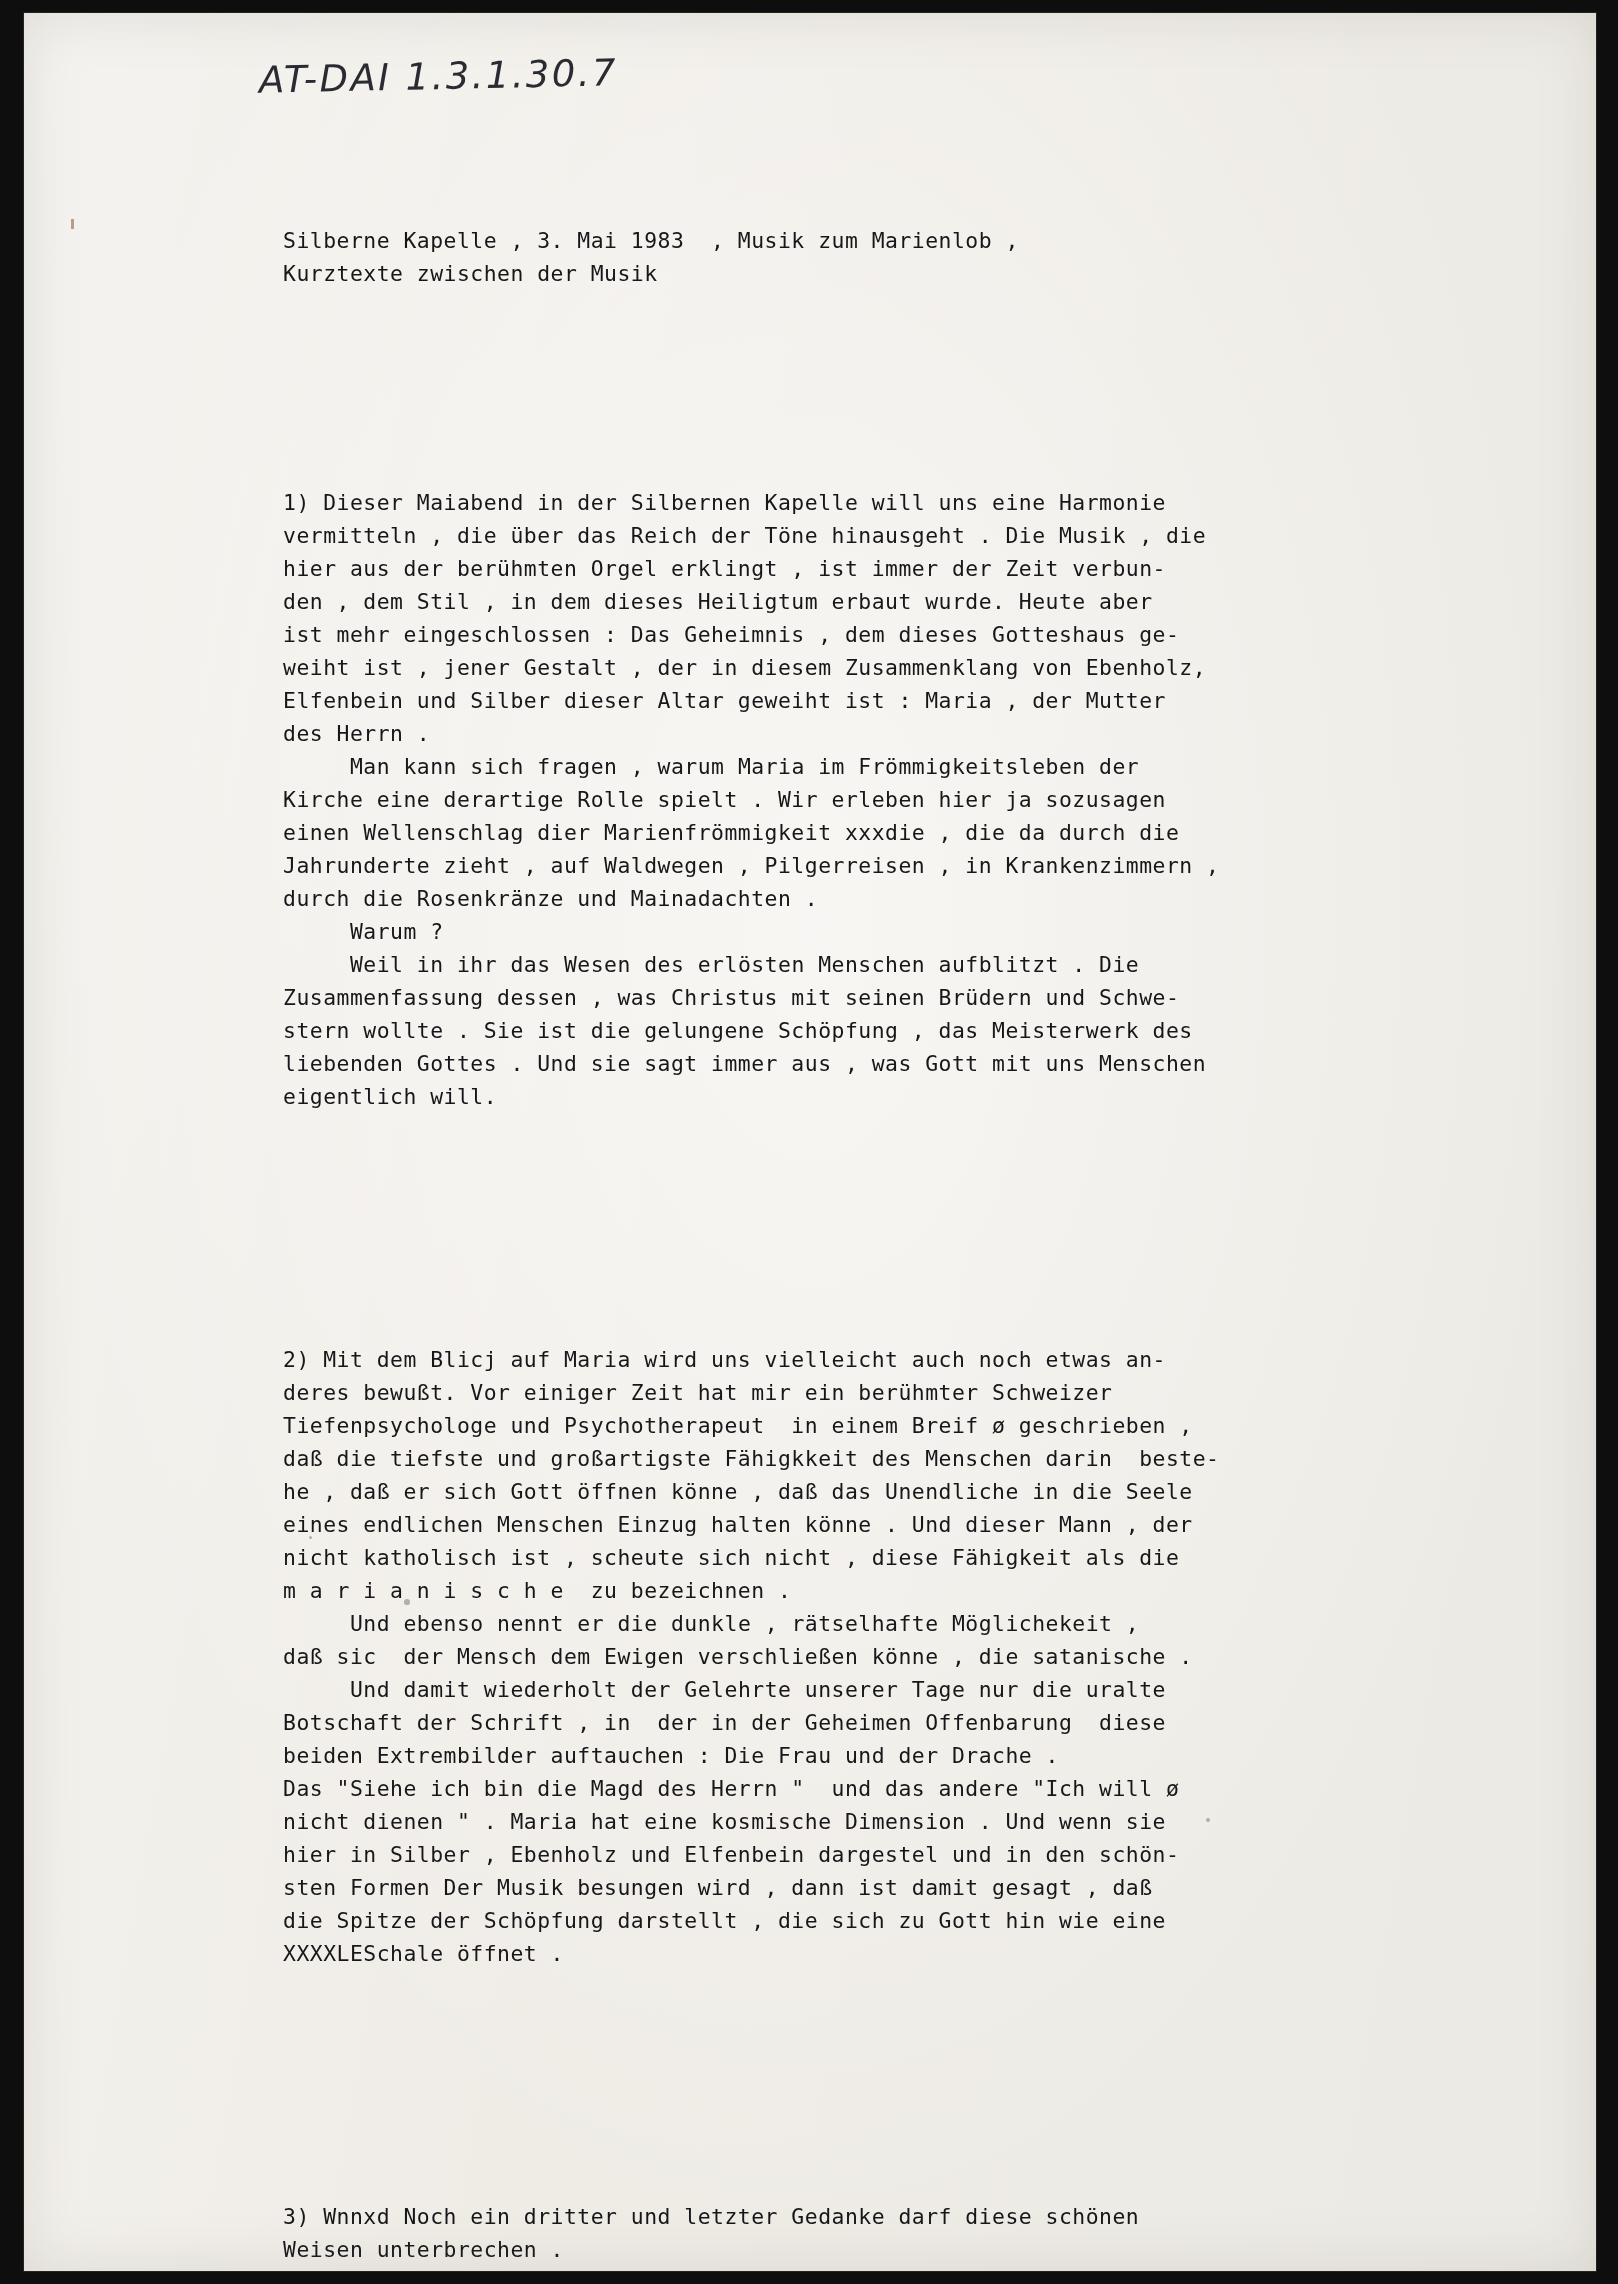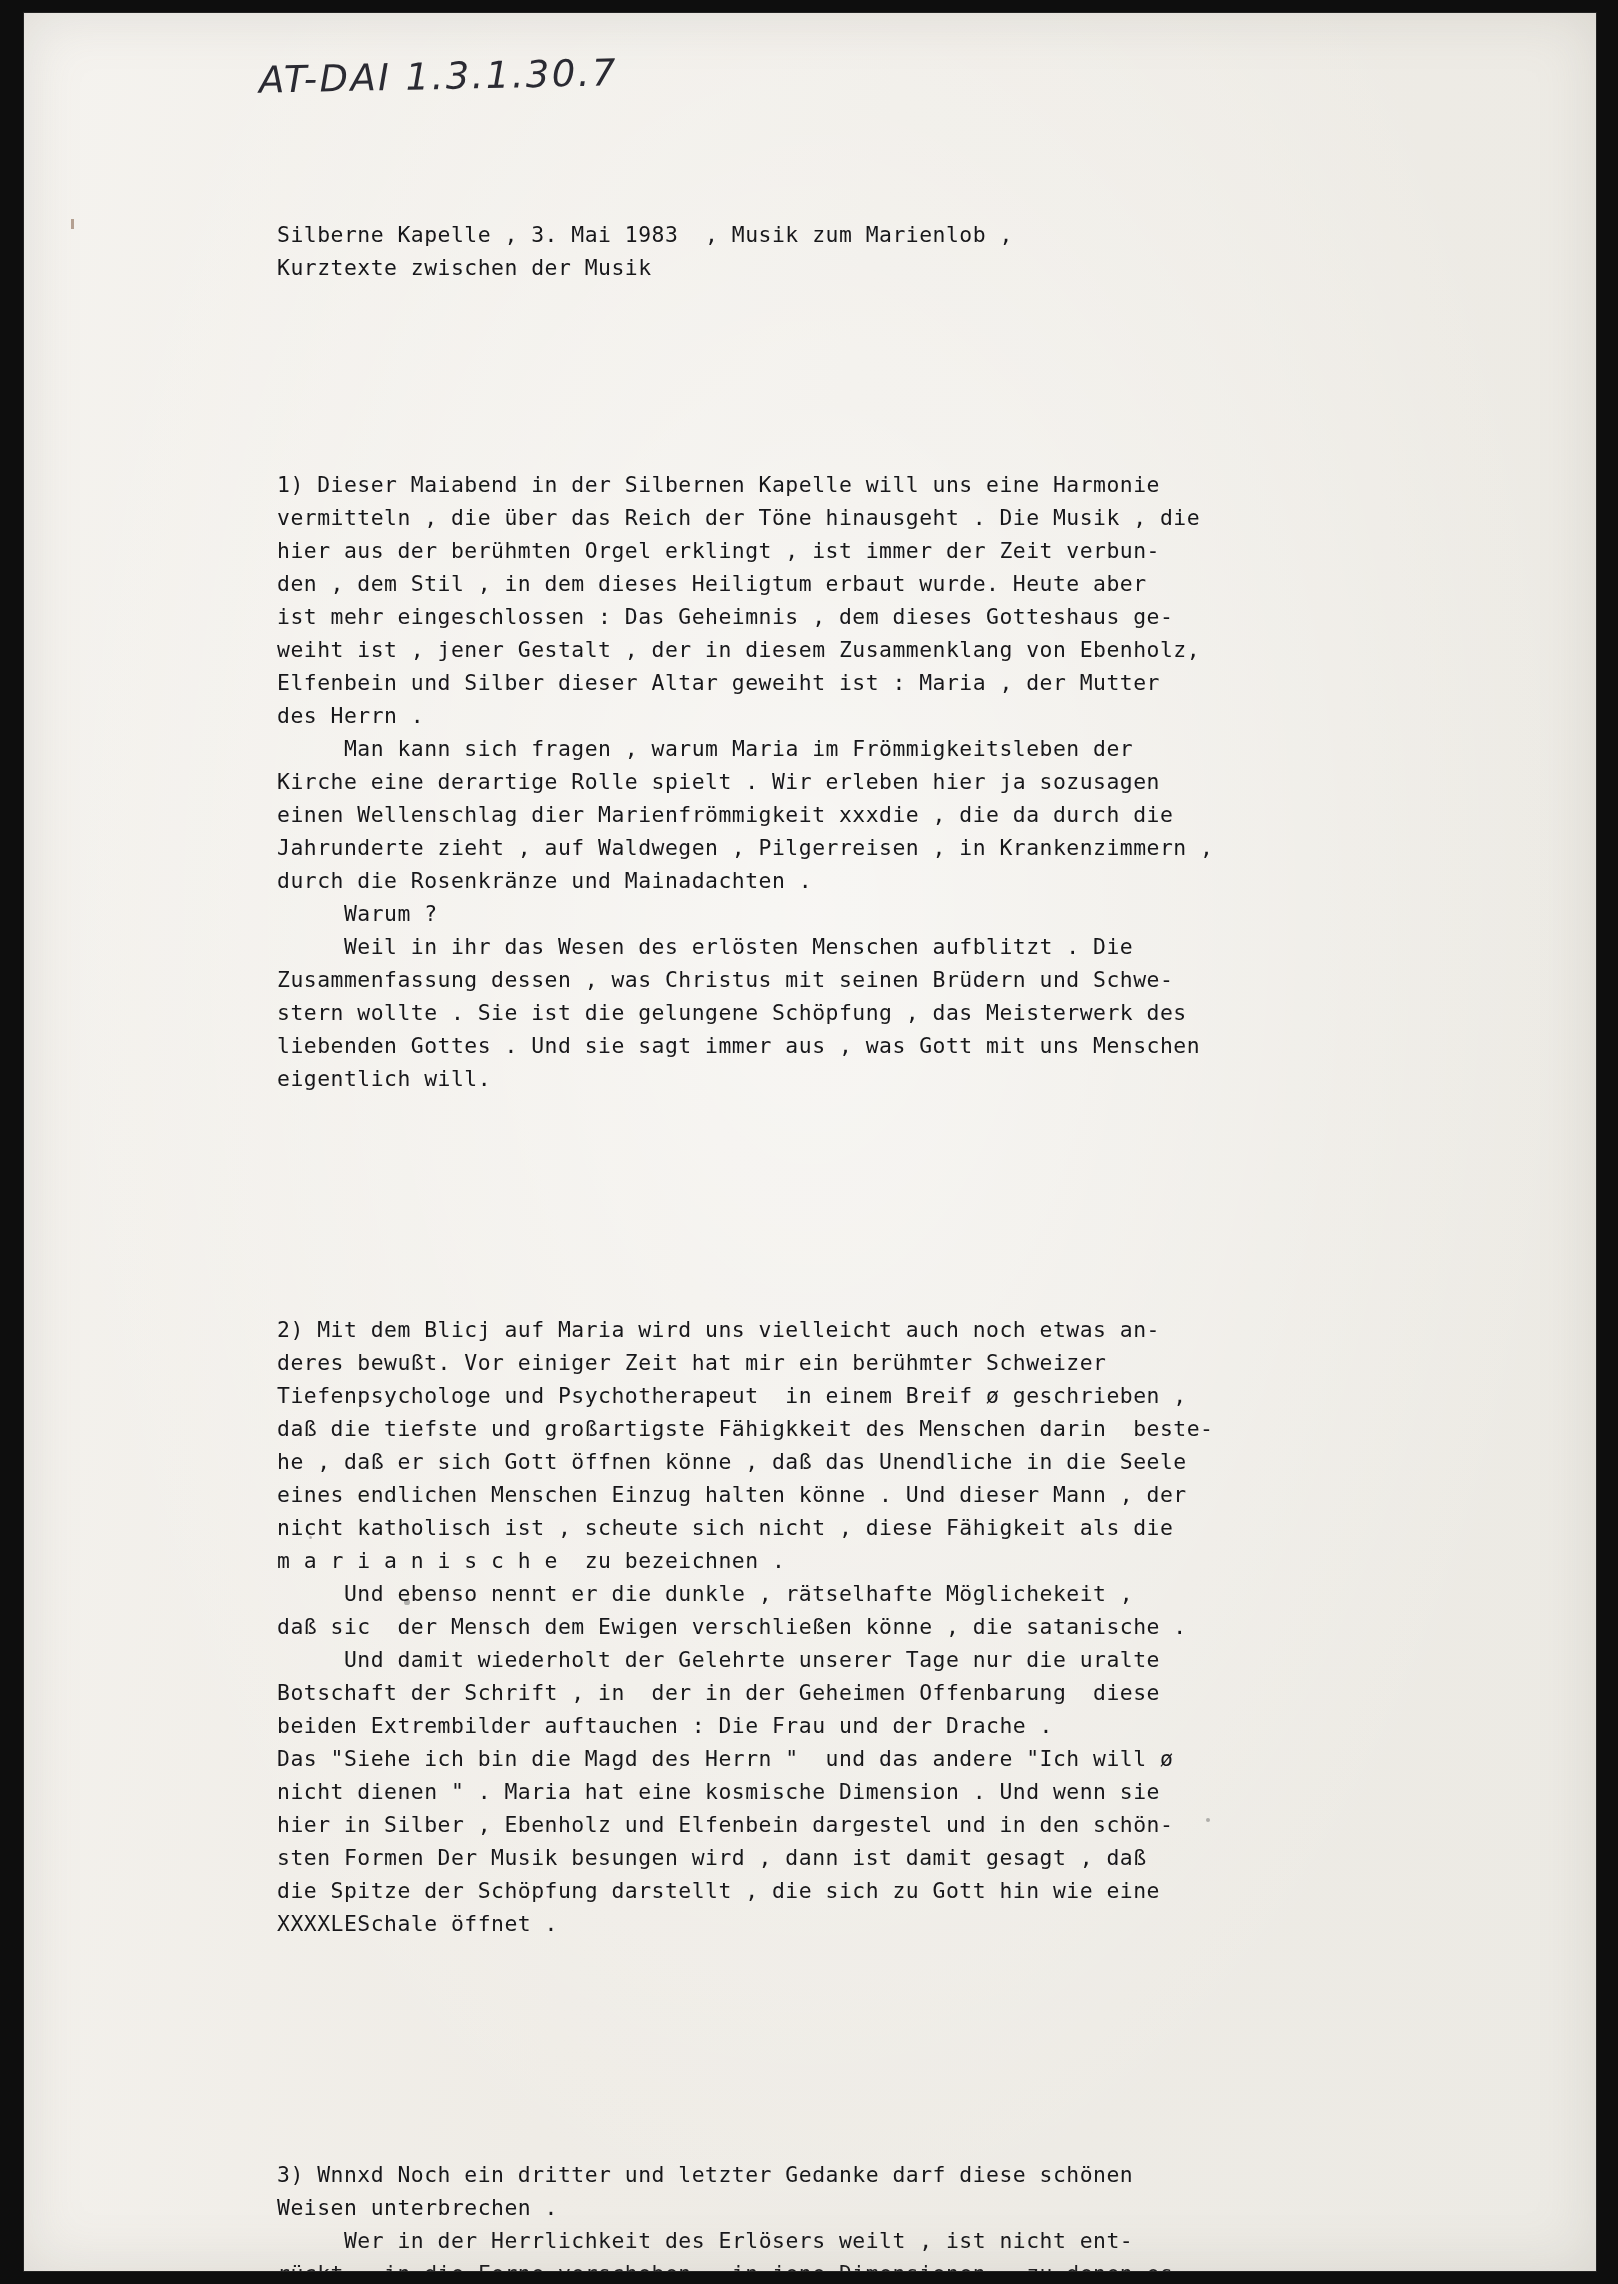--- a/index.html
+++ b/index.html
@@ -66,21 +66,21 @@
     width: 1295px;
     font-family: "DejaVu Sans Mono", monospace;
     font-size: 21.4px;
     line-height: 33px;
     letter-spacing: 0.5px;
     color: #17171a;
     white-space: pre-wrap;
   }
   .typed .blk {
     white-space: pre-wrap;
-    margin: 10px;
+    margin: 16px;
   }
   .gap-1 { height: 32px; }
   .gap-2 { height: 66px; }
   .speck {
     position: absolute;
     background: #3a3a3a;
     border-radius: 50%;
     opacity: 0.35;
   }
   .leftmark {

